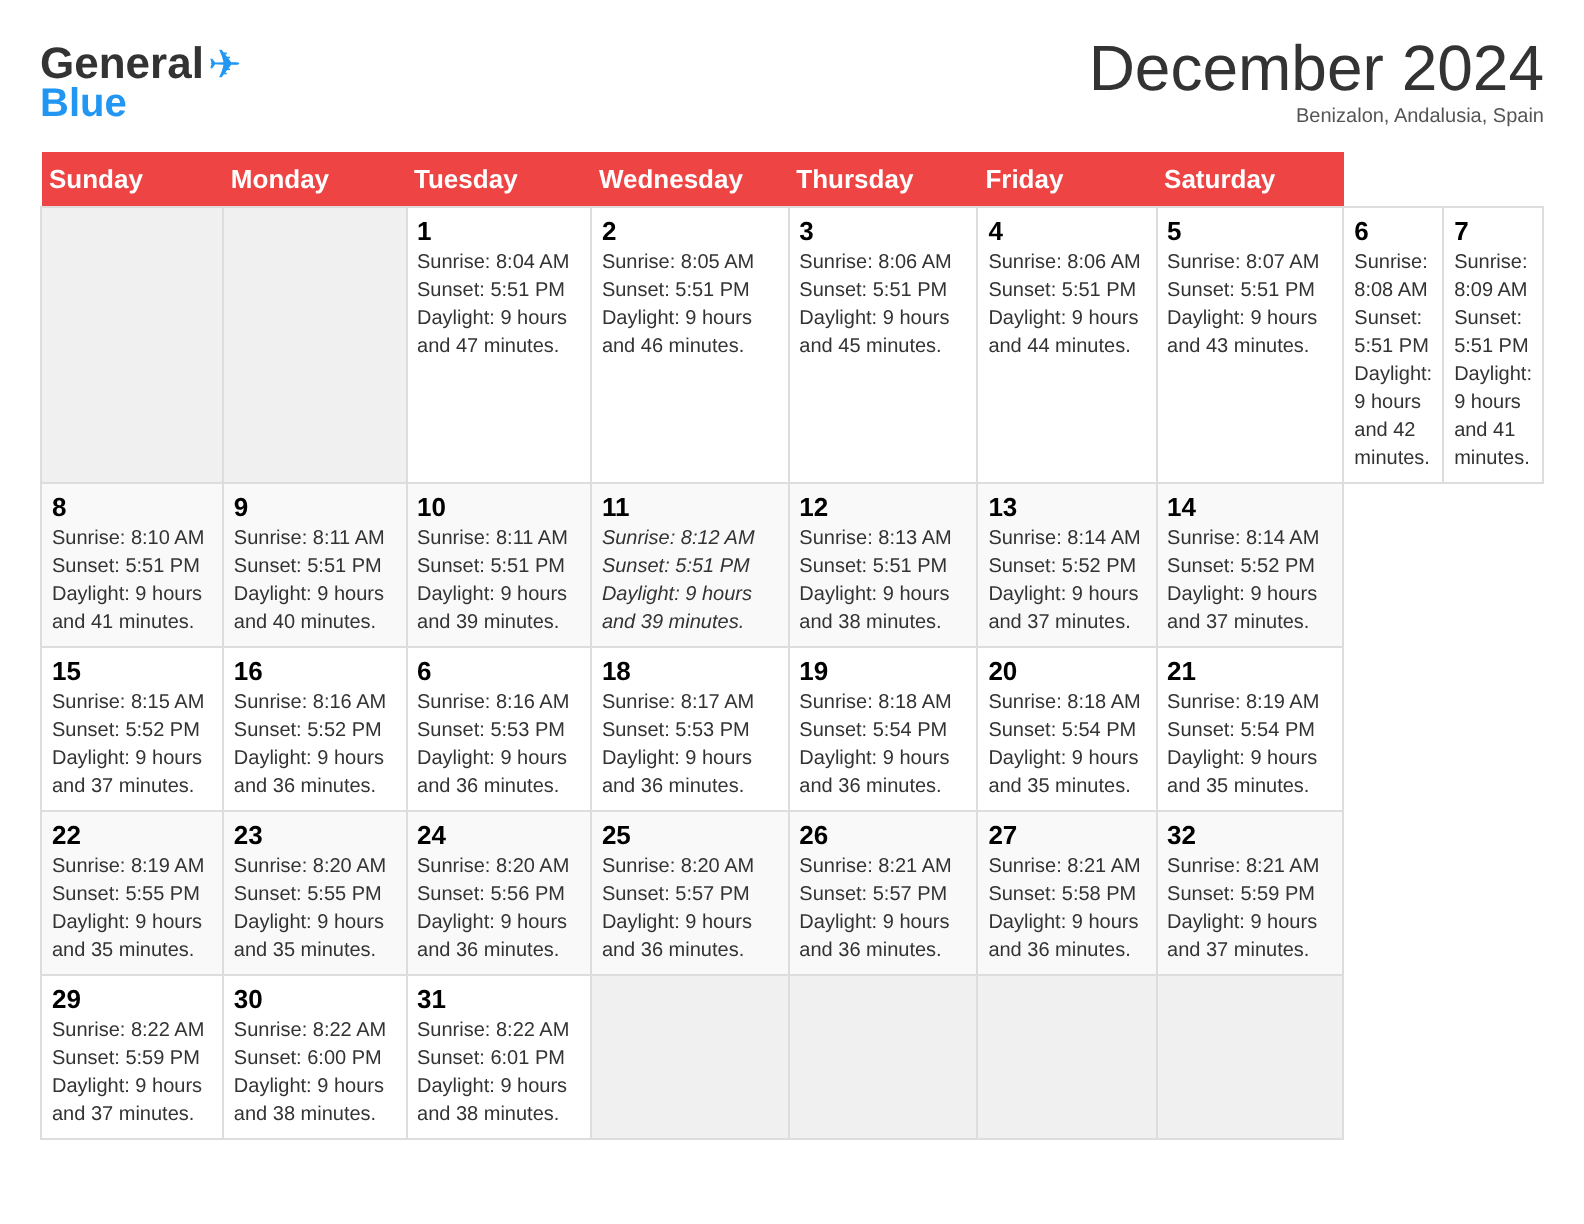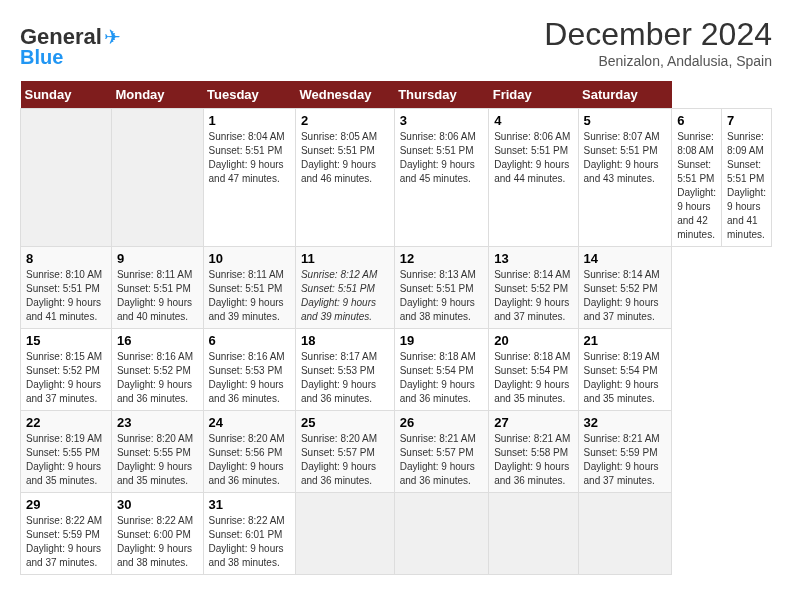--- a/index.html
+++ b/index.html
@@ -31,30 +31,30 @@
     }
     .title-block {
       text-align: right;
     }
     .cal-title {
       font-size: 32px;
       font-weight: normal;
       color: #333;
     }
     .cal-subtitle {
-      font-size: 14px;
+      font-size: 10px;
       color: #555;
     }
     table {
       width: 100%;
       border-collapse: collapse;
       font-size: 11px;
     }
     thead tr th {
-      background: #7f1d1d;
+      background: #ef4444;
       color: #fff;
       padding: 6px 4px;
       text-align: left;
       font-size: 13px;
       font-weight: bold;
     }
     tbody tr td {
       border: 1px solid #ddd;
       vertical-align: top;
       padding: 4px 5px;

